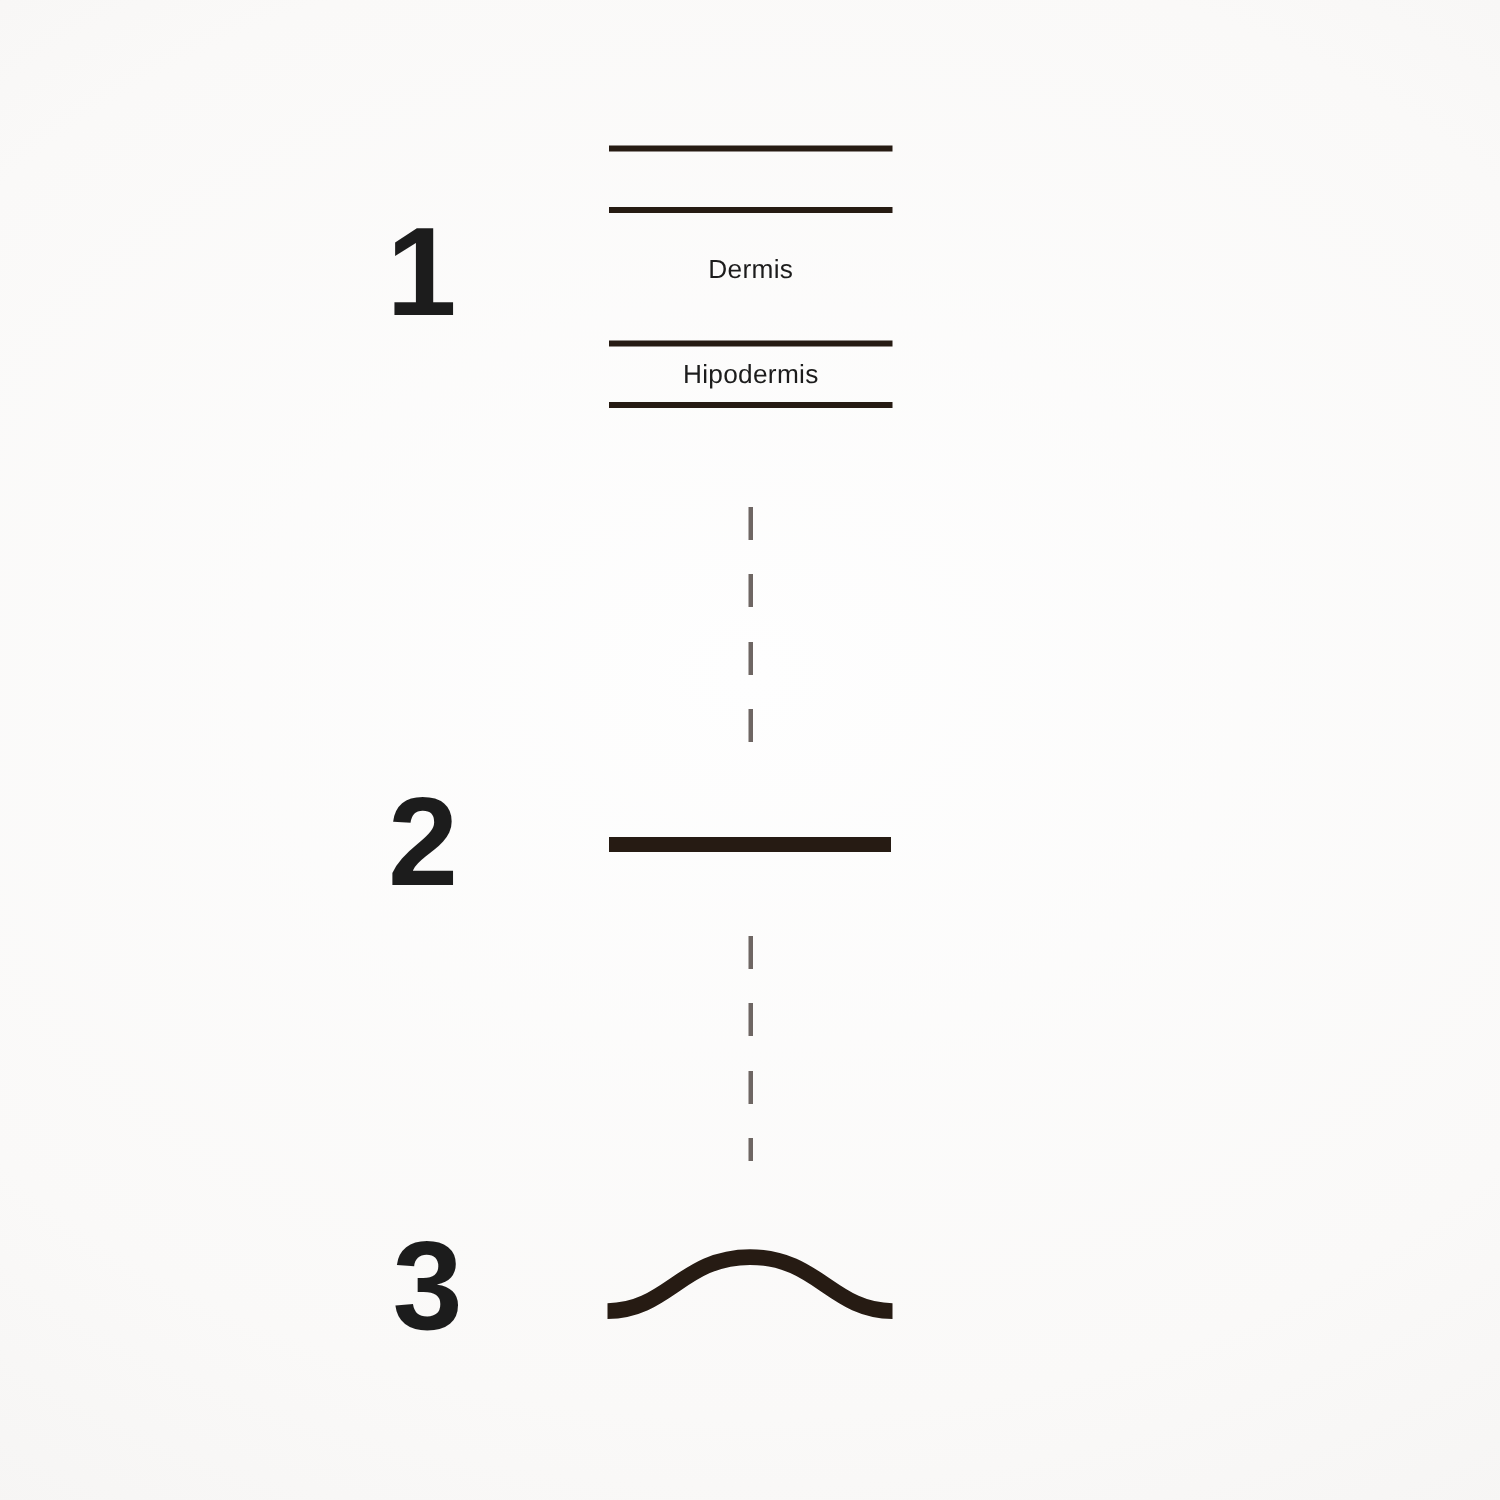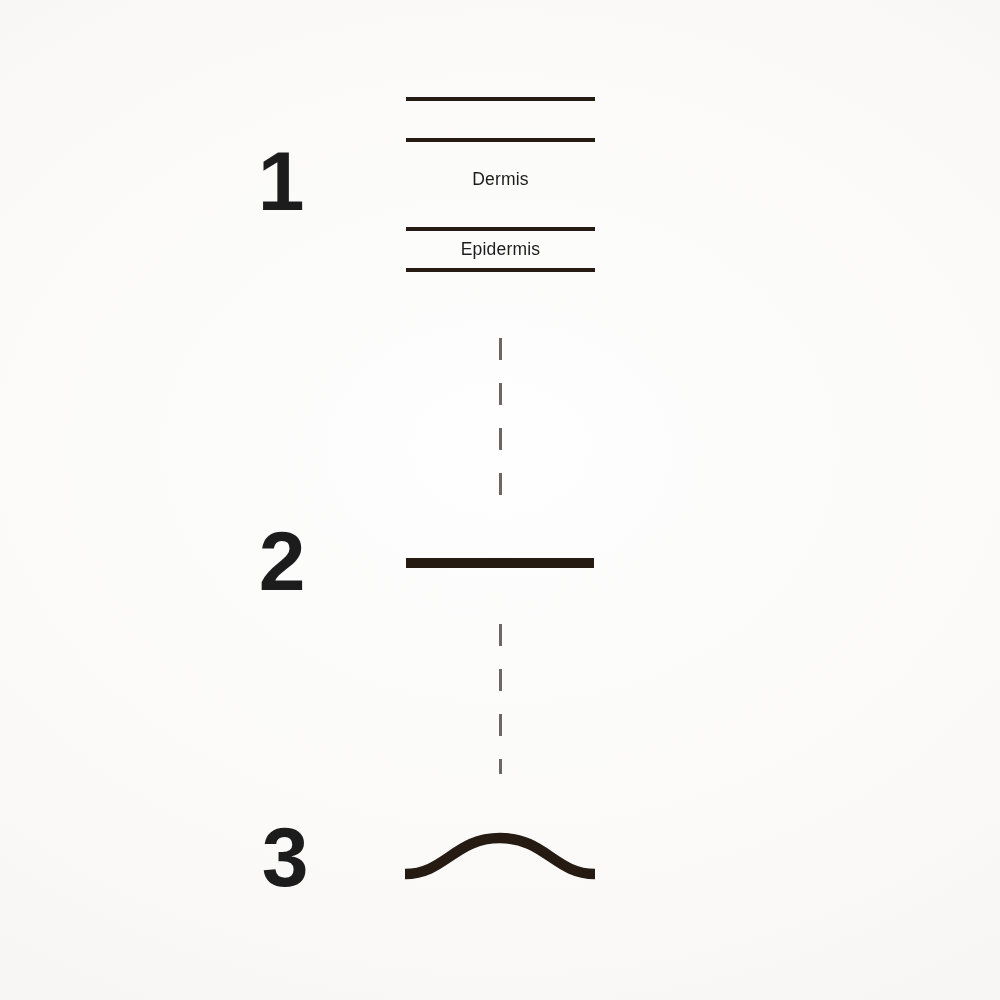--- a/index.html
+++ b/index.html
@@ -90,21 +90,21 @@
 <body>
 
 <div class="stage">
 
   <div class="section-number num-1">1</div>
 
   <div class="hline hl-1"></div>
   <div class="hline hl-2"></div>
   <div class="layer-label lab-2">Dermis</div>
   <div class="hline hl-3"></div>
-  <div class="layer-label lab-3">Epidermis</div>
+  <div class="layer-label lab-3">Hipodermis</div>
   <div class="hline hl-4"></div>
 
   <div class="v-dash dash-1"></div>
 
   <div class="section-number num-2">2</div>
   <div class="thick-line"></div>
 
   <div class="v-dash dash-2"></div>
 
   <div class="section-number num-3">3</div>

